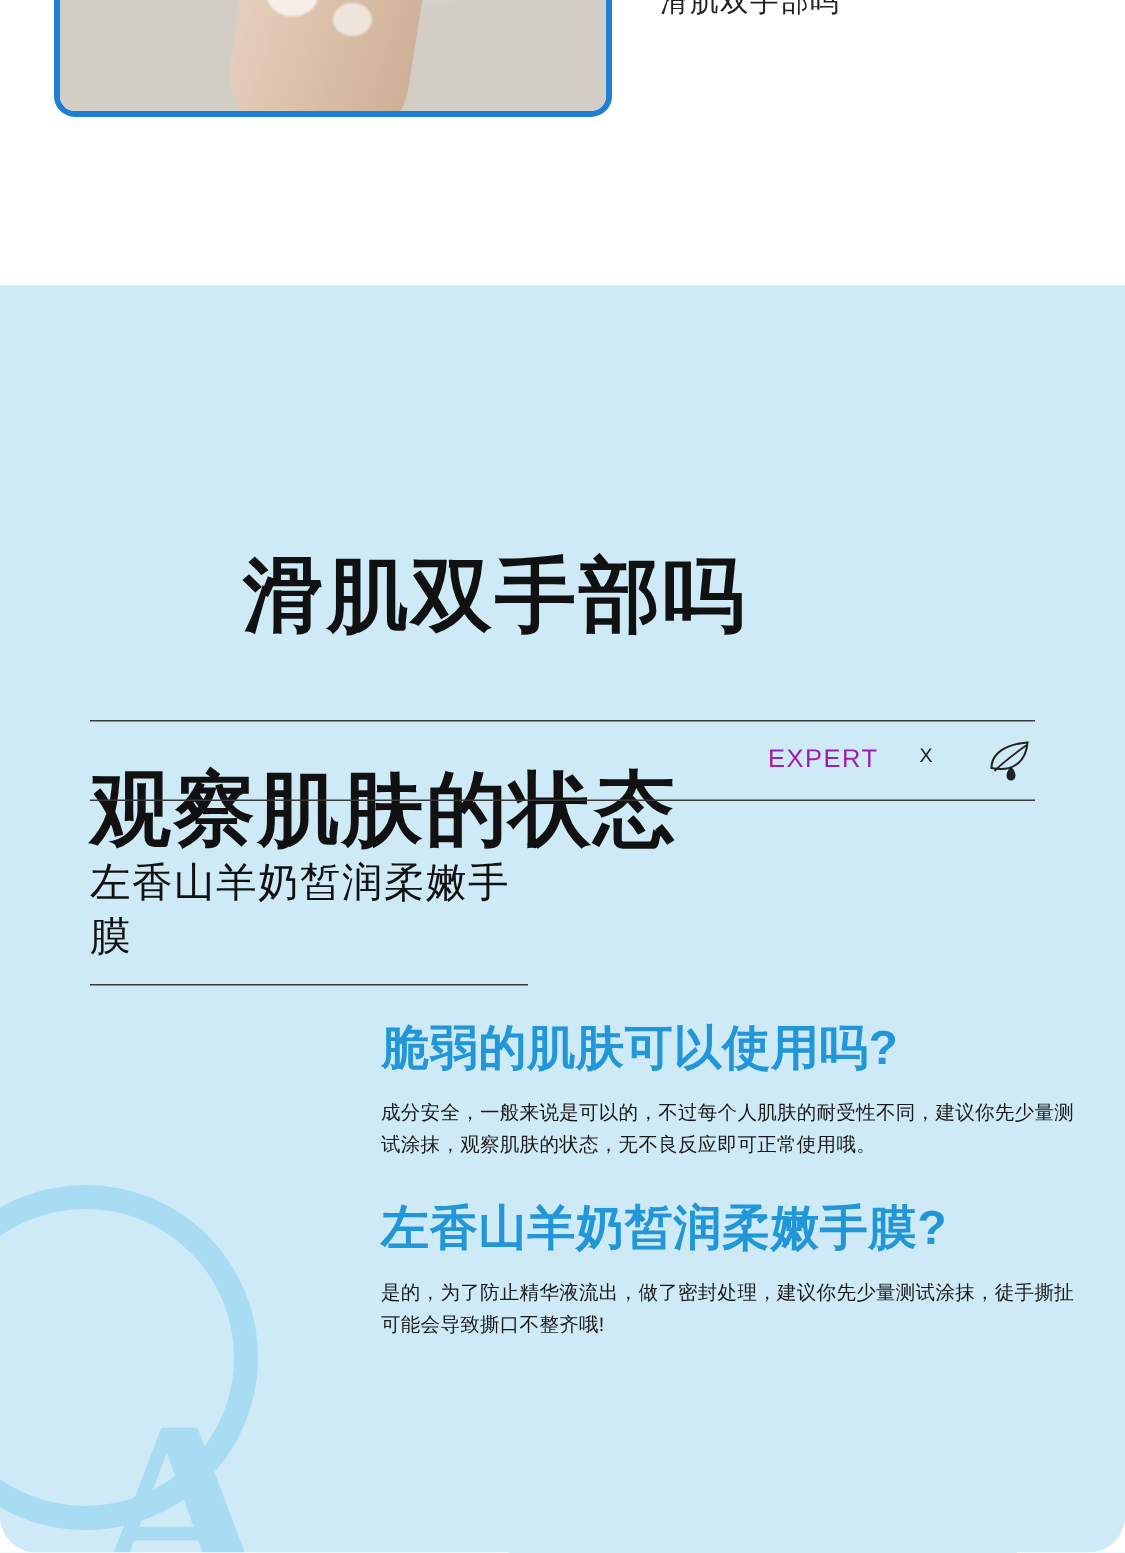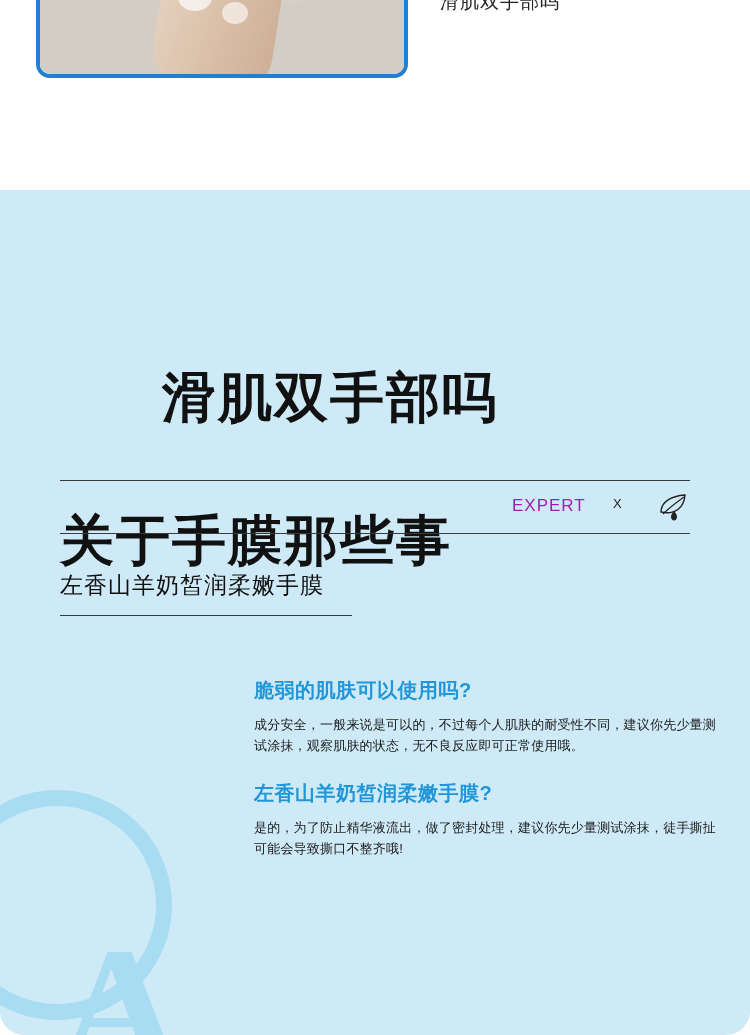--- a/index.html
+++ b/index.html
@@ -164,38 +164,38 @@
     top: 298px;
     width: 36px;
     height: 34px;
   }
 
   
   .product-name {
     position: absolute;
     left: 60px;
     top: 380px;
-    font-size: 23px;
+    font-size: 27px;
     color: #111;
     letter-spacing: 1px;
     padding-bottom: 14px;
     border-bottom: 1px solid #3a3a3a;
     width: 292px;
   }
 
   
   .qa-list {
     position: absolute;
     left: 254px;
     top: 487px;
     width: 462px;
   }
   .qa-item { margin-bottom: 24px; }
   .qa-q {
-    font-size: 20px;
+    font-size: 32px;
     font-weight: 700;
     color: #2196d8;
     letter-spacing: 0.5px;
     margin-bottom: 10px;
   }
   .qa-a {
     font-size: 13px;
     color: #1a1a1a;
     line-height: 1.62;
     letter-spacing: 0.2px;
@@ -219,21 +219,21 @@
     <div class="top-right-text">滑肌双手部吗</div>
   </div>
 
   <div class="blue-panel">
 
     <div class="deco-ring"></div>
     <div class="deco-letter">A</div>
 
     <div class="headline">
       <span>滑肌双手部吗</span>
-      <span class="l2">关于手膜那些事</span>
+      <span class="l2">观察肌肤的状态</span>
     </div>
 
     <div class="rule top"></div>
 
 
     <div class="expert-word">EXPERT</div>
     <div class="x-mark">X</div>
 
     <div class="leaf-icon">
       <svg viewBox="0 0 36 34" width="36" height="34" aria-hidden="true">

